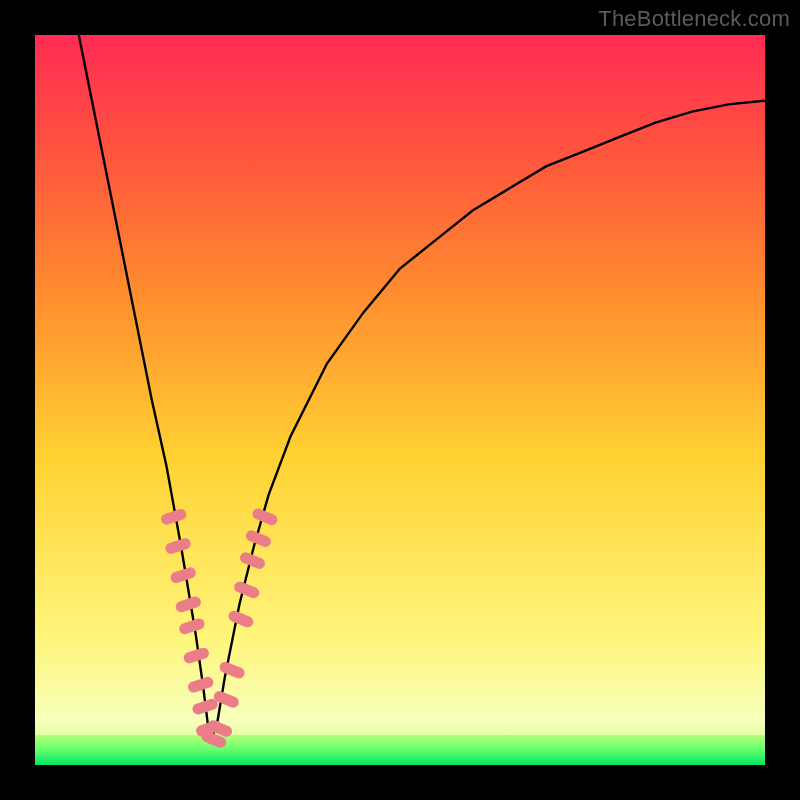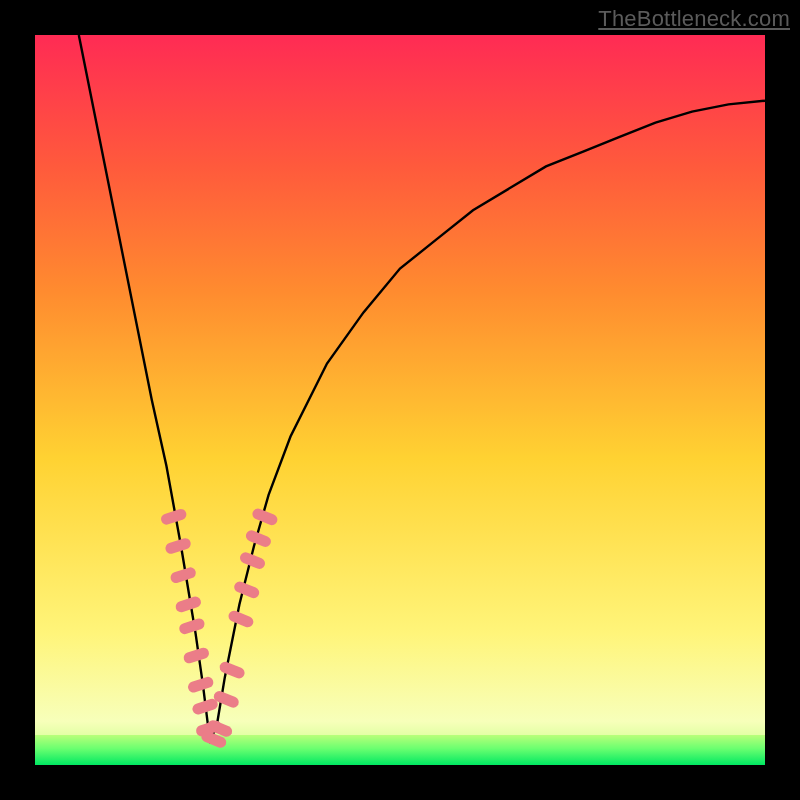--- a/index.html
+++ b/index.html
@@ -36,21 +36,20 @@
     
   }
   .attribution {
     position: absolute;
     top: 6px;
     right: 10px;
     color: #5b5b5b;
     font-size: 22px;
     font-weight: 400;
     letter-spacing: 0.2px;
-    text-decoration: underline;
   }
   svg.curve-layer {
     position: absolute;
     left: 35px;
     top: 35px;
     width: 730px;
     height: 730px;
     overflow: visible;
   }
   .curve {

